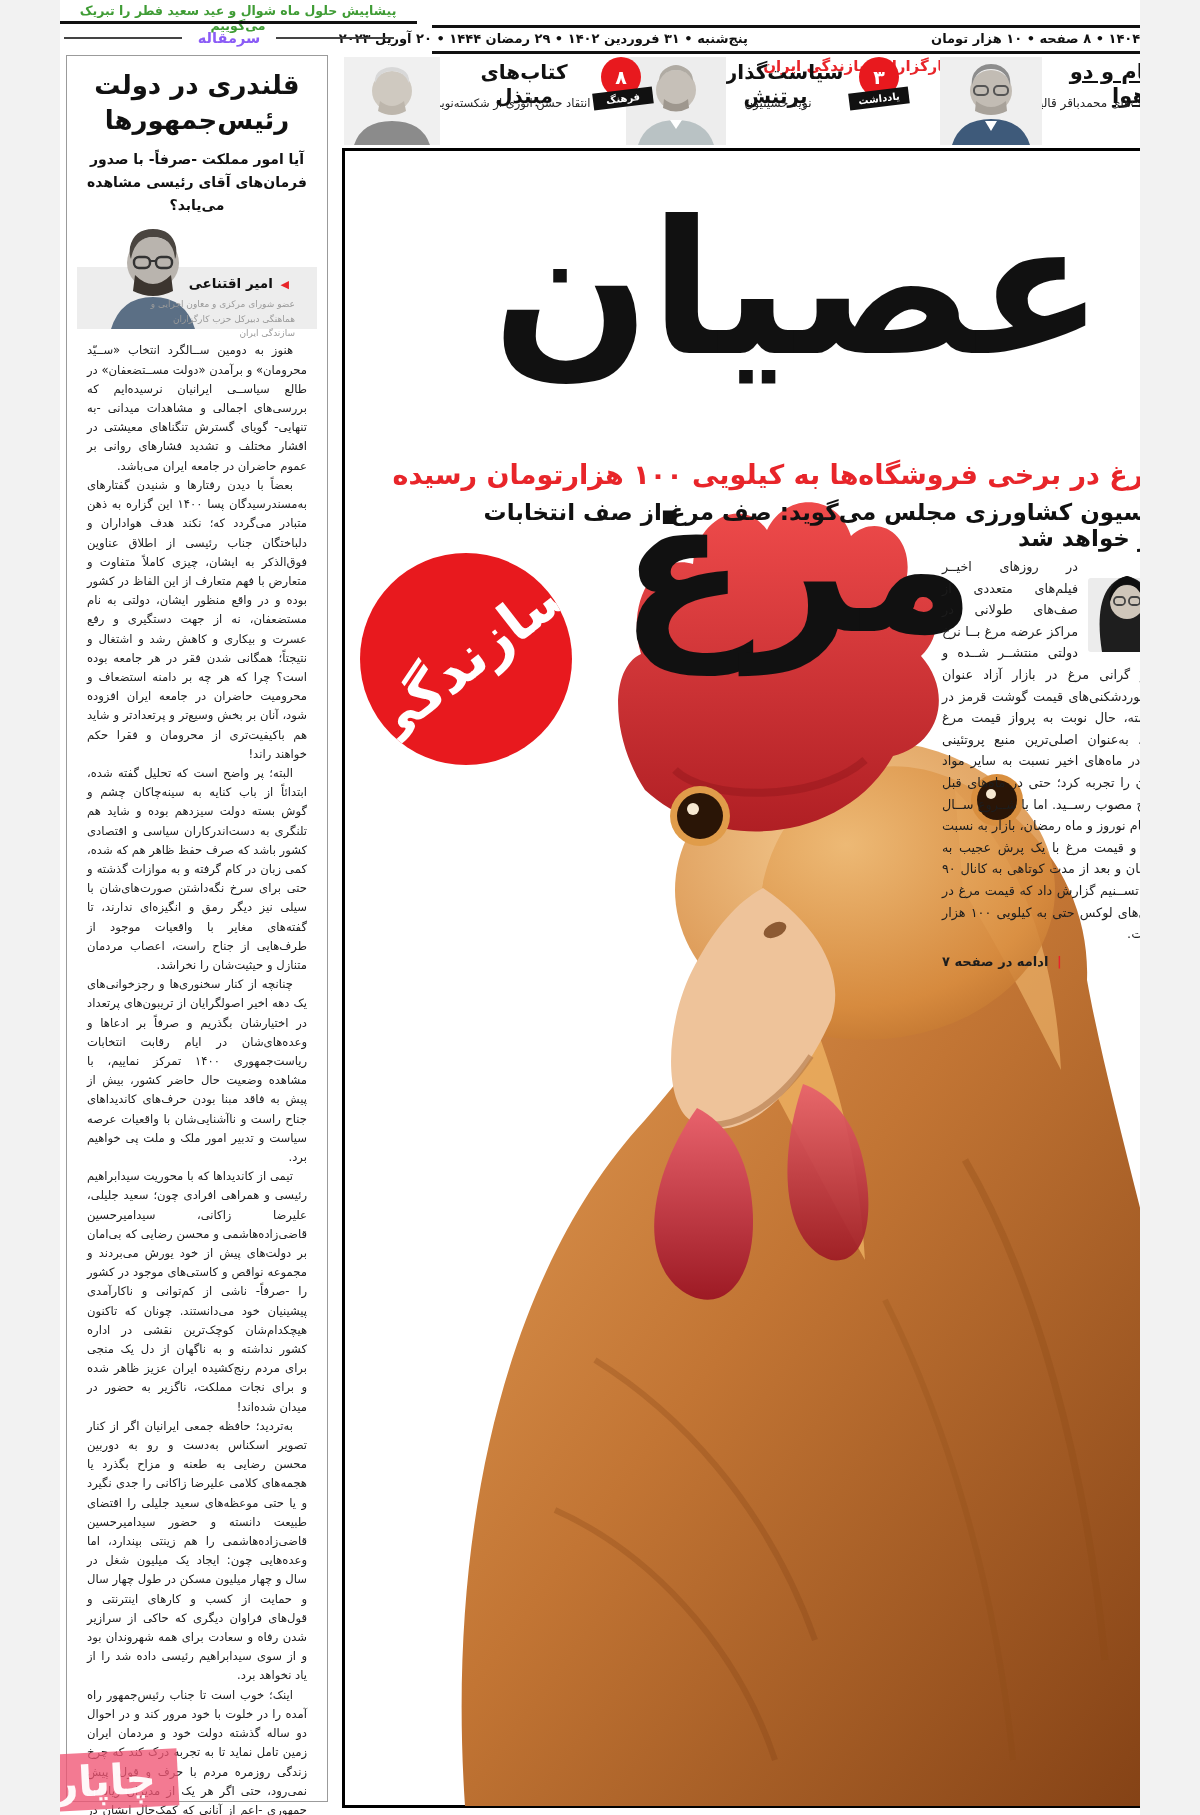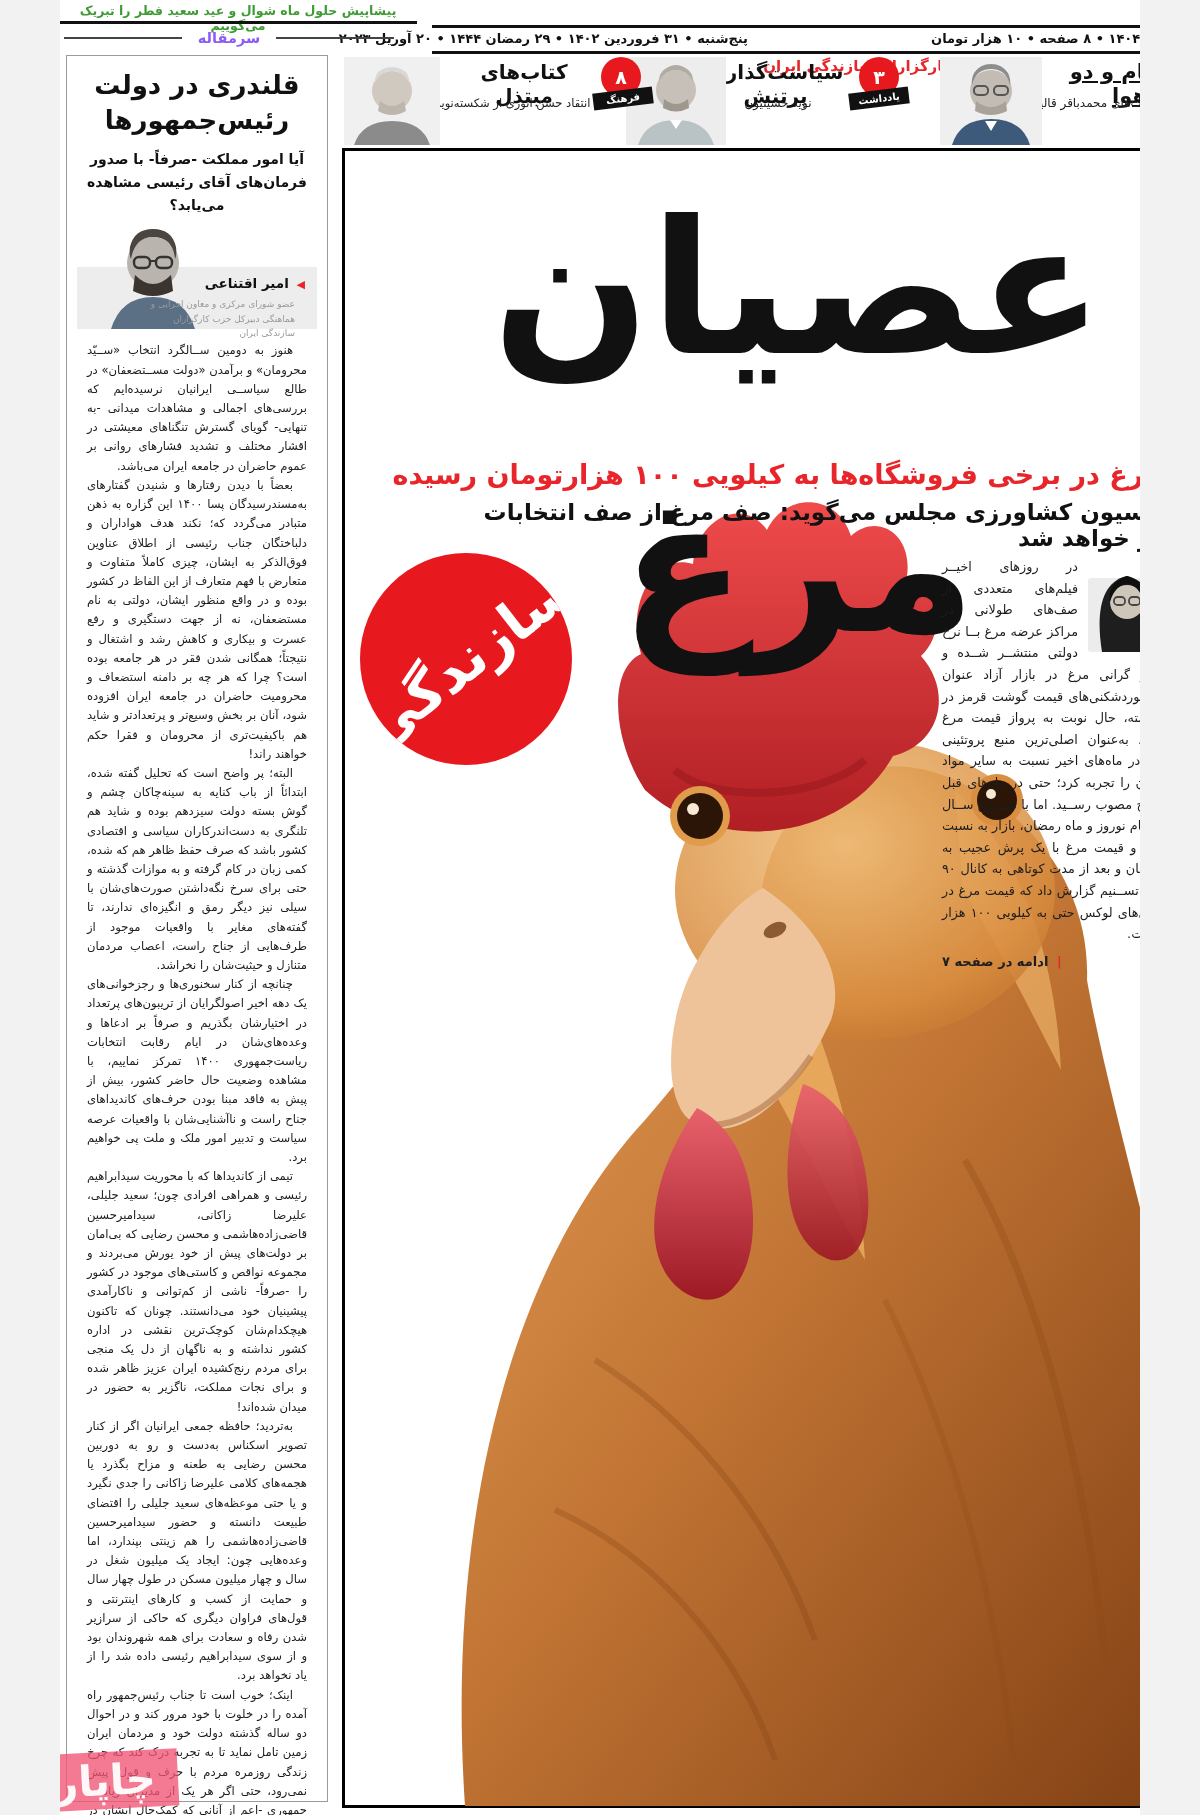--- a/index.html
+++ b/index.html
@@ -12,21 +12,21 @@
   .mast .red{color:#e8252a;}
   .sarm{color:#8b5cf6;font-size:14.5px;font-weight:bold;display:flex;align-items:center;gap:16px;}
   .sarm .ln{flex:1;height:1.5px;background:#444;}
   .edbox{border:1.5px solid #9b9b9b;background:#fff;box-sizing:border-box;padding:6px 20px;}
   .edtitle{font-size:26px;font-weight:bold;text-align:center;line-height:1.35;margin-top:6px;}
   .edsub{font-size:14px;font-weight:bold;text-align:center;line-height:1.65;margin-top:10px;}
   .edbody{font-size:11.6px;line-height:19.2px;text-align:justify;margin-top:12px;color:#1c1c1c;}
   .edbody p{margin:0;text-indent:14px;}
   .authcard{position:relative;height:106px;margin-top:6px;}
   .authband{position:absolute;left:-10px;right:-10px;top:44px;height:62px;background:#ededed;}
-  .authname{position:absolute;right:2px;top:52px;font-size:13.5px;font-weight:bold;}
+  .authname{position:absolute;right:18px;top:52px;font-size:13.5px;font-weight:bold;}
   .authrole{position:absolute;right:12px;top:74px;width:148px;font-size:9px;color:#9a9a9a;line-height:1.6;text-align:right;}
   .redtri{color:#e8252a;font-size:11px;margin-left:3px;}
   .teaser-title{font-weight:bold;text-align:center;}
   .teaser-sub{font-size:12px;text-align:center;color:#222;}
   .badge-circle{width:40px;height:40px;border-radius:50%;background:#e8191e;color:#fff;
     display:flex;align-items:center;justify-content:center;font-size:19px;font-weight:bold;}
   .badge-label{background:#111;color:#fff;font-size:10px;font-weight:bold;text-align:center;
     padding:3px 6px;transform:rotate(-7deg);white-space:nowrap;}
   .mainbox{border:3px solid #000;box-sizing:border-box;background:#fff;}
   .headline{font-weight:900;text-align:center;letter-spacing:-4px;}

